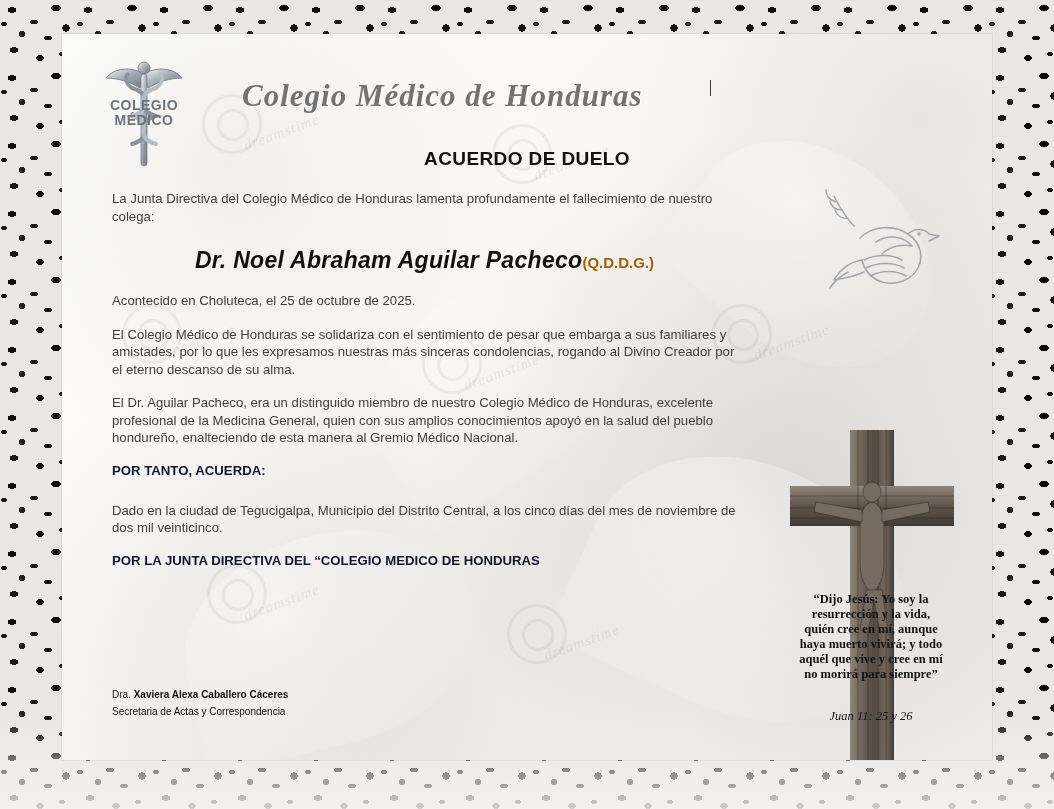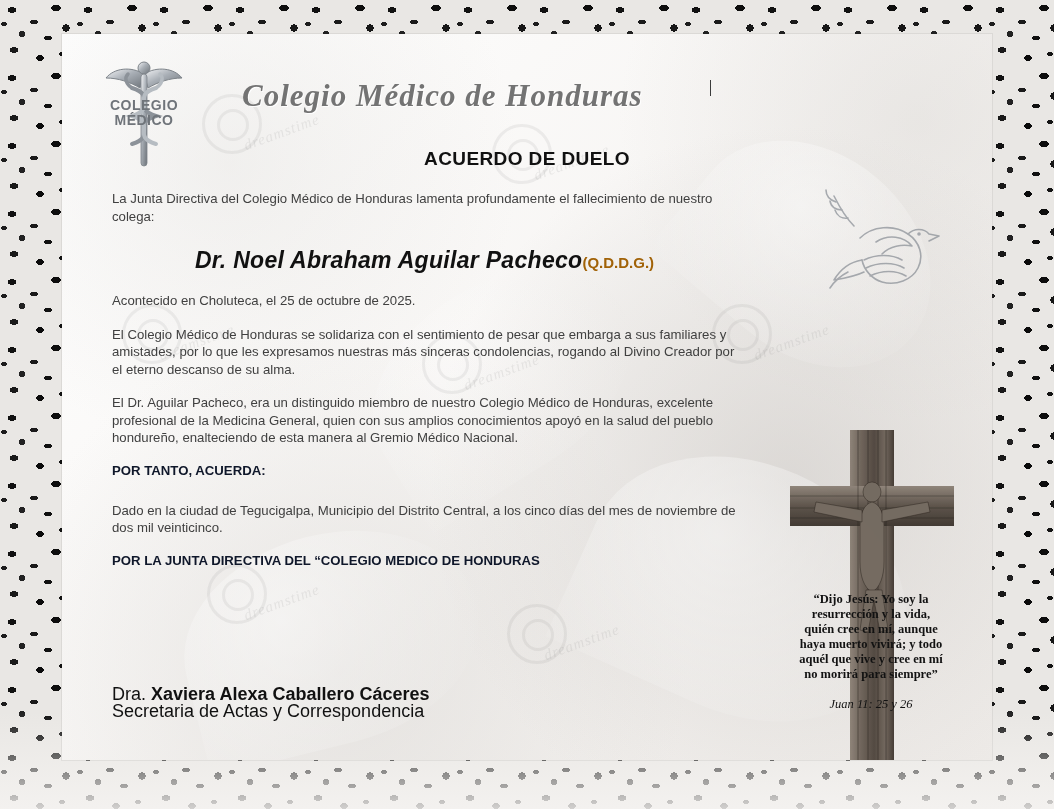--- a/index.html
+++ b/index.html
@@ -213,21 +213,21 @@
   }
   ol.acuerdos li { margin-bottom: 1px; }
 
   .closing { margin-top: 24px; }
 
   .signature {
     position: absolute;
     left: 50px;
     top: 652px;
     width: 520px;
-    font-size: 18px;
+    font-size: 10px;
     line-height: 17px;
     color: #111;
   }
   .signature .nm { font-weight: bold; }
   .signature .role { font-weight: normal; }
 
   
   .dove {
     position: absolute;
     right: 40px;
@@ -253,21 +253,21 @@
     text-align: center;
     font-family: "Liberation Serif", serif;
     font-weight: bold;
     font-size: 12.5px;
     line-height: 15px;
     color: #121212;
   }
   .verse-ref {
     position: absolute;
     right: 46px;
-    bottom: 48px;
+    bottom: 36px;
     width: 150px;
     text-align: center;
     font-family: "Liberation Serif", serif;
     font-style: italic;
     font-size: 12.5px;
     color: #121212;
   }
 
   .caret {
     position: absolute;

